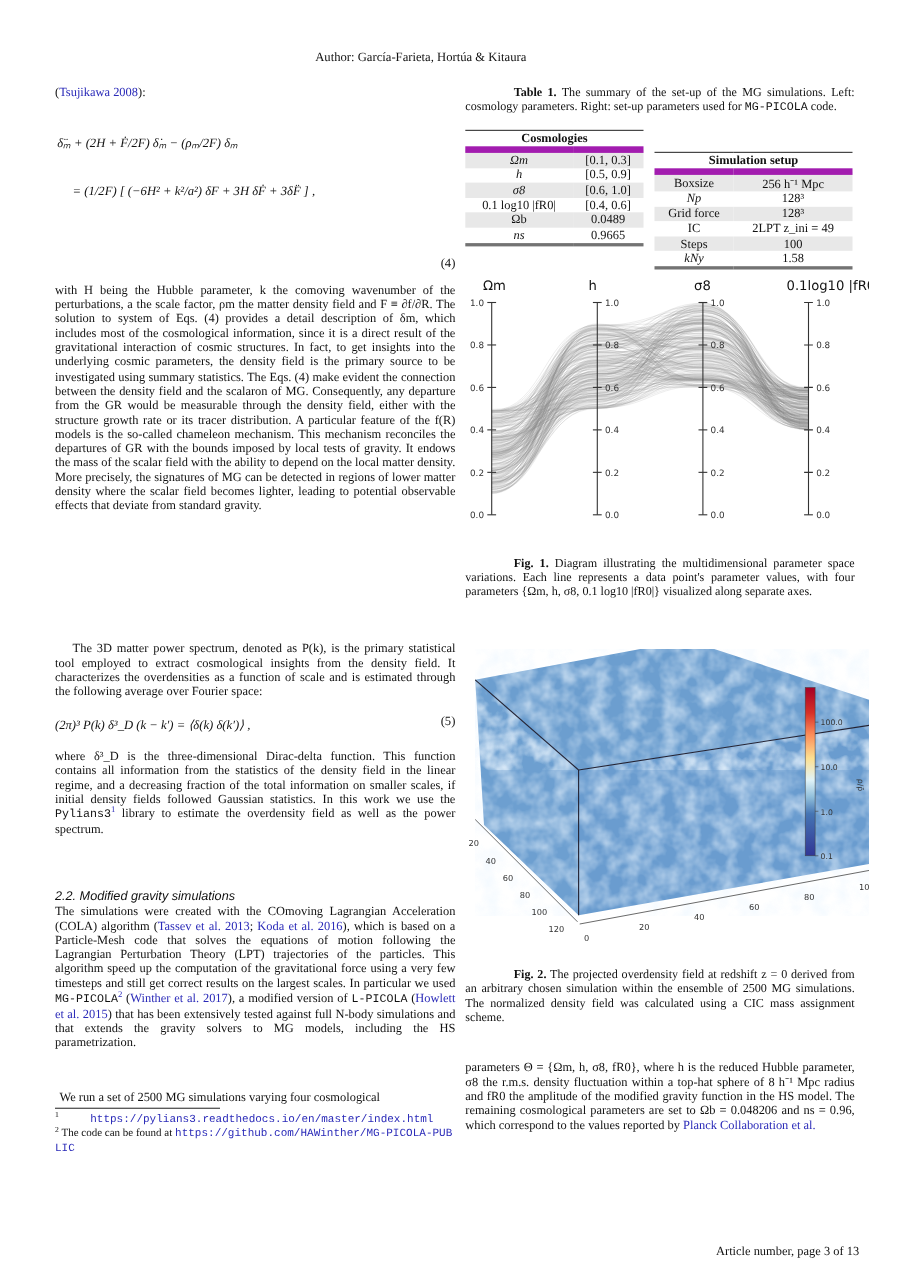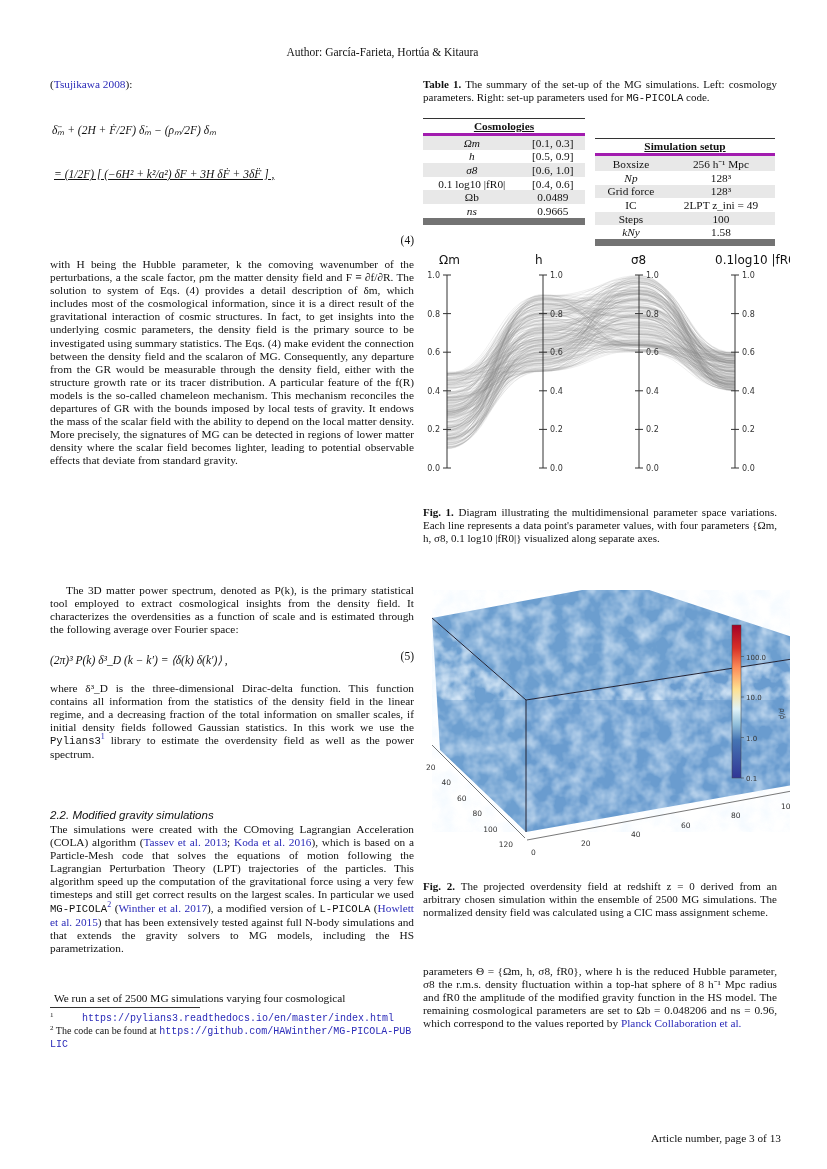--- a/index.html
+++ b/index.html
@@ -13,40 +13,40 @@
   .link { color:#2a2ab8; }
   .mono { font-family:"Liberation Mono", monospace; font-size:10.6px; }
   .it { font-style:italic; }
   .eq { font-size:11.5px; white-space:nowrap;text-align:right; }
   .eqn { position:absolute; right:0; }
   .sec { font-family:"Liberation Sans", sans-serif; font-style:italic; font-size:11.5px;margin-top:12px; }
   .indent { text-indent:16px;margin-top:12px; }
   .fn { font-size:10px; line-height:12px; }
   .fnline { border-top:1px solid #333; width:150px; }
   table.t { border-collapse:collapse; font-size:11.3px; }
-  table.t th { font-weight:bold; border-top:1px solid #333; border-bottom:3px solid #a21caf; padding:1px 4px;text-decoration:underline; }
+  table.t th { font-weight:bold; border-top:1px solid #333; border-bottom:6px solid #a21caf; padding:1px 4px; }
   table.t td { padding:0 4px; text-align:center; height:13.6px; }
   table.t tr.sh td { background:#e8e8e8; }
-  table.t tr.last td { border-bottom:7px solid #737373; }
-  .cap b { font-weight:bold; }
+  table.t tr.last td { border-bottom:3px solid #737373; }
+  .cap b { font-weight:bold;margin-left:44px; }
   .pnum { right:46px; top:1132px; font-size:11.3px; }
   sup, sub { font-size:70%; line-height:0; }
 </style>
 </head>
 <body>
 
 <div class="abs hdr">Author: García-Farieta, Hortúa &amp; Kitaura</div>
 
 <div class="abs lcol col" style="top:78px;">
   (<span class="link">Tsujikawa 2008</span><span>):</span>
 </div>
 
 <div class="abs lcol" style="top:118px; height:130px;">
   <div class="eq it" style="position:absolute; top:4px; left:2px;">δ̈ₘ + (2H + Ḟ/2F) δ̇ₘ − (ρₘ/2F) δₘ</div>
-  <div class="eq it" style="position:absolute; top:50px; left:4px;text-decoration:underline;">= (1/2F) [ (−6H² + k²/a²) δF + 3H δḞ + 3δF̈ ] ,</div>
+  <div class="eq it" style="position:absolute; top:50px; left:16px;">= (1/2F) [ (−6H² + k²/a²) δF + 3H δḞ + 3δF̈ ] ,</div>
   <div class="eq eqn" style="top:116px;">(4)</div>
 </div>
 
 <div class="abs lcol col" style="top:258px;">with H being the Hubble parameter, k the comoving wavenumber of the perturbations, a the scale factor, ρm the matter density field and F ≡ ∂f/∂R. The solution to system of Eqs. (4) provides a detail description of δm, which includes most of the cosmological information, since it is a direct result of the gravitational interaction of cosmic structures. In fact, to get insights into the underlying cosmic parameters, the density field is the primary source to be investigated using summary statistics. The Eqs. (4) make evident the connection between the density field and the scalaron of MG. Consequently, any departure from the GR would be measurable through the density field, either with the structure growth rate or its tracer distribution. A particular feature of the f(R) models is the so-called chameleon mechanism. This mechanism reconciles the departures of GR with the bounds imposed by local tests of gravity. It endows the mass of the scalar field with the ability to depend on the local matter density. More precisely, the signatures of MG can be detected in regions of lower matter density where the scalar field becomes lighter, leading to potential observable effects that deviate from standard gravity.</div>
 
 <div class="abs lcol col indent" style="top:572px;">The 3D matter power spectrum, denoted as P(k), is the primary statistical tool employed to extract cosmological insights from the density field. It characterizes the overdensities as a function of scale and is estimated through the following average over Fourier space:</div>
 
 <div class="abs lcol" style="top:650px; height:16px;">
   <span class="eq it">(2π)³ P(k) δ³_D (k − k′) = ⟨δ(k) δ(k′)⟩ ,</span>
   <span class="eq eqn" style="top:0;">(5)</span>

